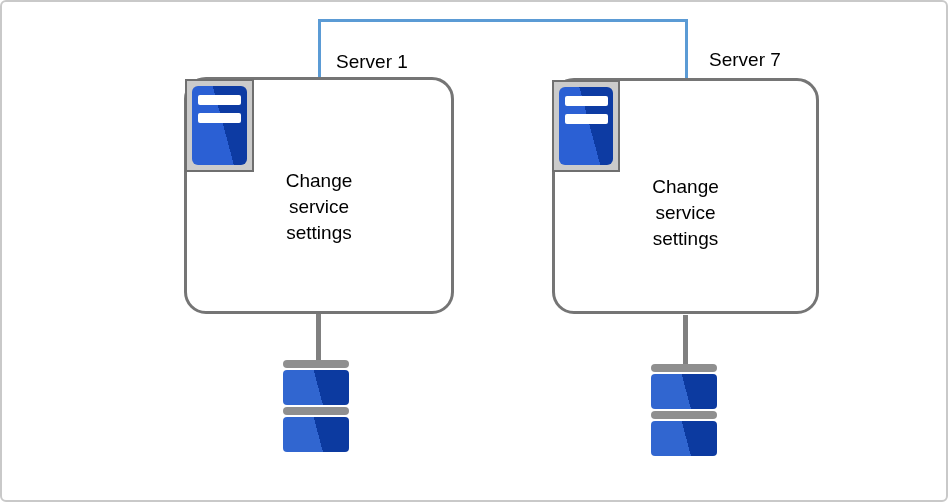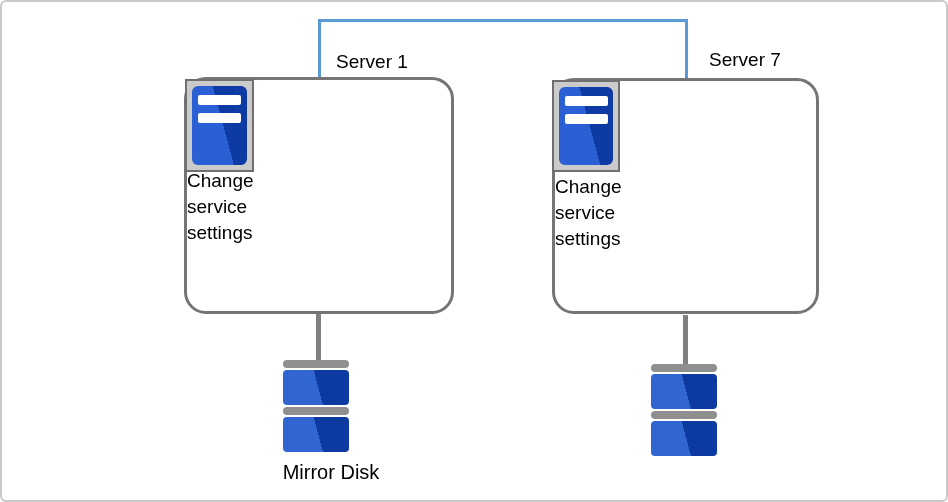--- a/index.html
+++ b/index.html
@@ -34,21 +34,21 @@
   .server-box {
     position:absolute; background:#fff;
     border:3px solid var(--border_gray, #757575);
     border-radius:22px; box-sizing:border-box;
     z-index:1;
   }
   .box1 { left:182px; top:75px; width:270px; height:237px; }
   .box2 { left:550px; top:76px; width:267px; height:236px; }
 
   .box-text {
-    position:absolute; left:0; right:0; text-align:left;
+    position:absolute; left:0; right:0; text-align:center;
     font-size:19px; line-height:26px; white-space:pre-line;
   }
   .box1 .box-text { top:88px; }
   .box2 .box-text { top:93px; }
 
   
   .server-icon {
     position:absolute;
     background:var(--icon_bg_gray, #cbcbcb);
     border:2px solid var(--icon_border_gray, #6f6f6f);
@@ -144,15 +144,14 @@
     <div class="platter"></div>
   </div>
 
   <div class="disk-stack d2">
     <div class="pill"></div>
     <div class="platter"></div>
     <div class="pill"></div>
     <div class="platter"></div>
   </div>
 
-  <div class="disk-label">Mirror Disk</div>
 
 </div>
 
 </body></html>

